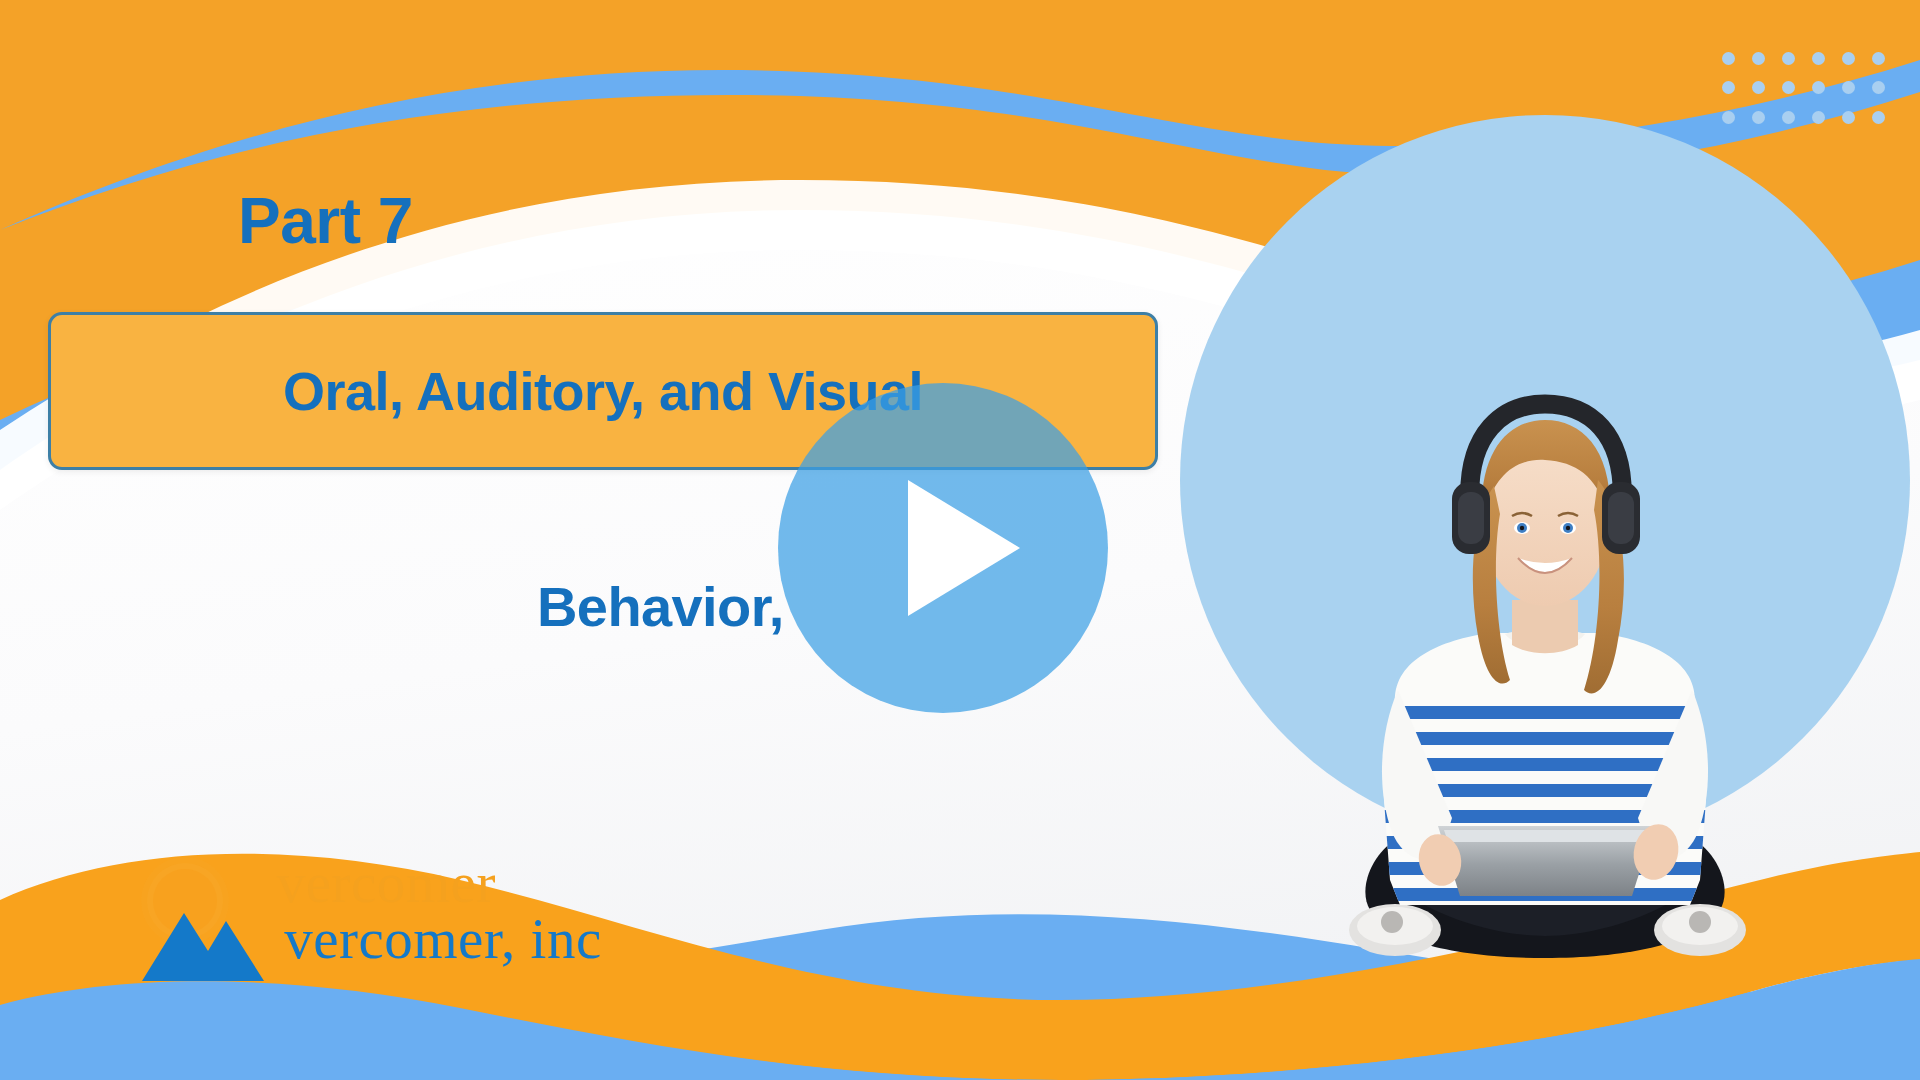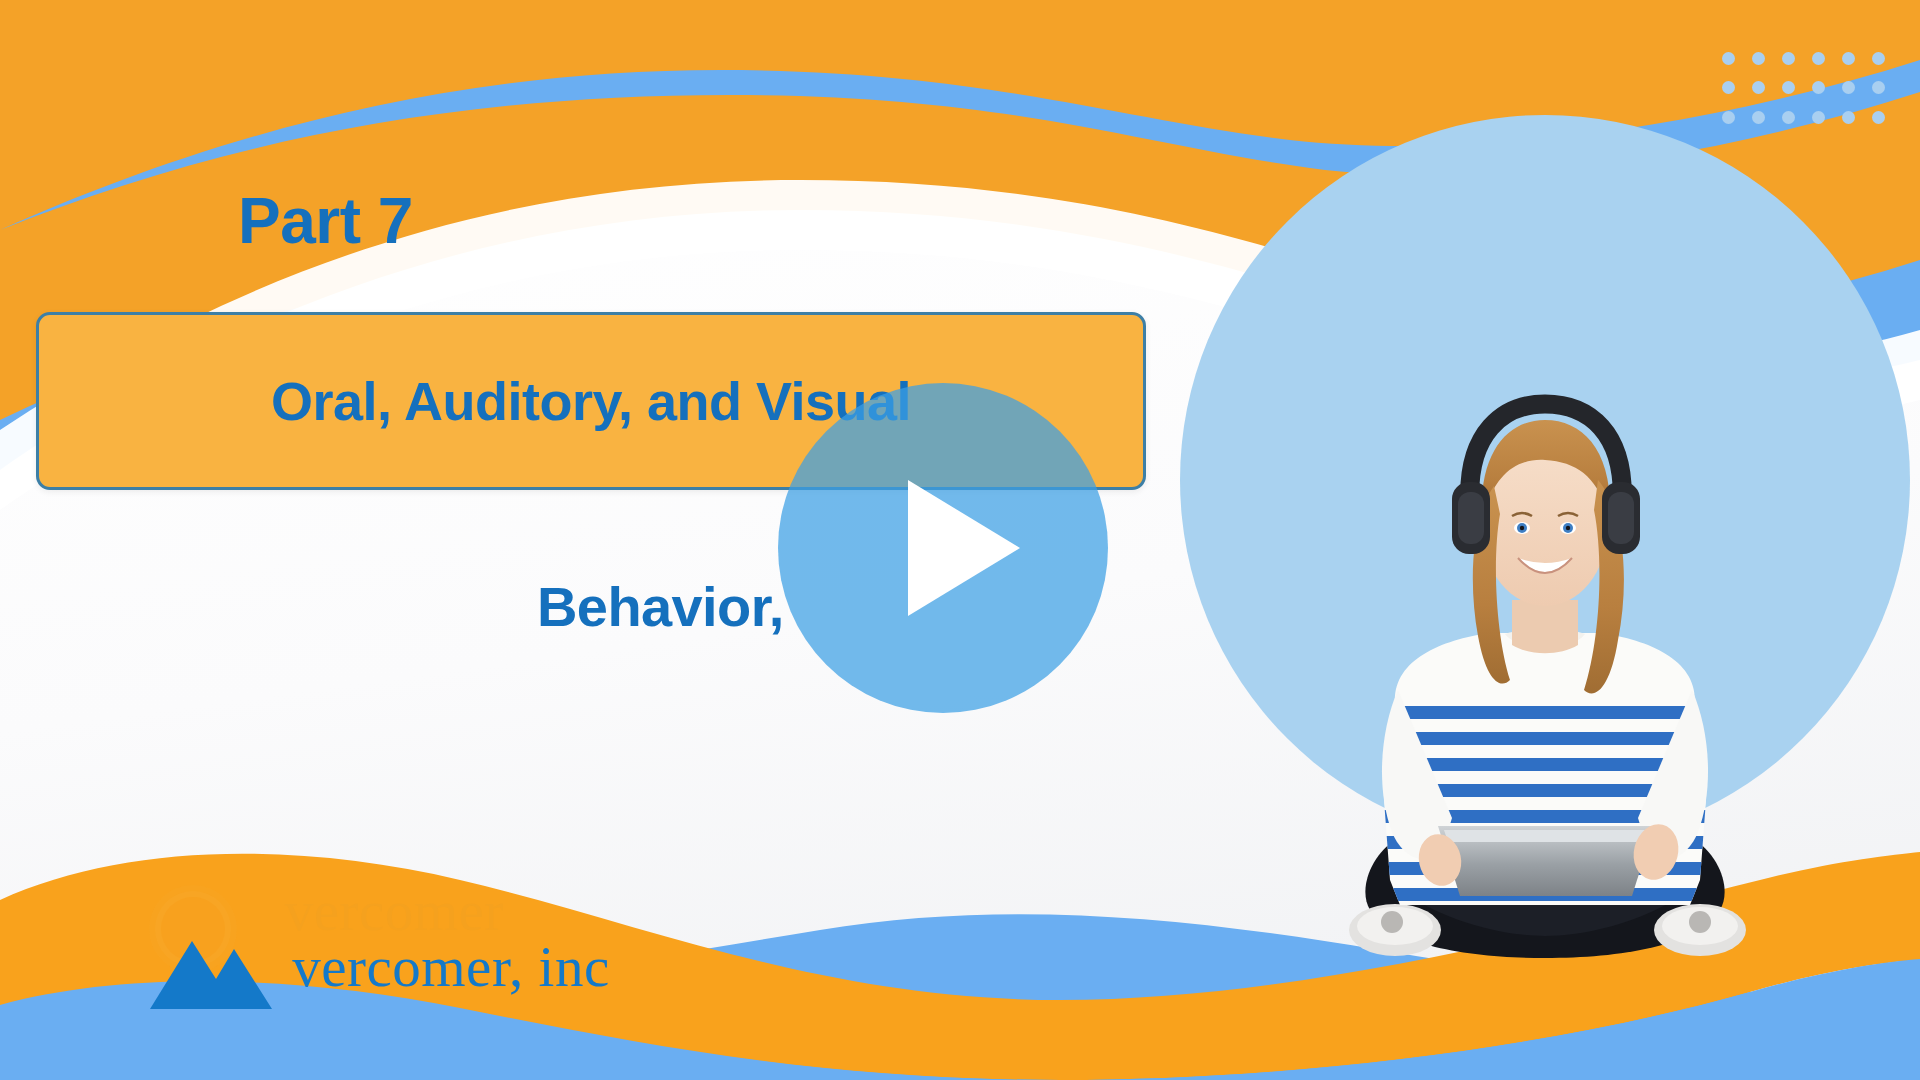--- a/index.html
+++ b/index.html
@@ -51,24 +51,24 @@
     font-size: 64px;
     font-weight: 700;
     color: #1570bd;
     letter-spacing: -0.5px;
     line-height: 1;
     white-space: nowrap;
   }
   
   #title-box {
     position: absolute;
-    left: 36px;
+    left: 48px;
     top: 312px;
     width: 1110px;
-    height: 178px;
+    height: 158px;
     box-sizing: border-box;
     background: #f9b341;
     border: 3px solid #3d7fa6;
     border-radius: 14px;
     z-index: 6;
     display: flex;
     align-items: center;
     justify-content: center;
     box-shadow: 0 2px 6px rgba(0,0,0,0.07);
   }
@@ -116,26 +116,25 @@
     top: 97px;
     width: 0;
     height: 0;
     border-style: solid;
     border-width: 68px 0 68px 112px;
     border-color: transparent transparent transparent #ffffff;
   }
   
   #logo {
     position: absolute;
-    left: 136px;
+    left: 128px;
     top: 855px;
     z-index: 7;
     width: 500px;
     height: 130px;
-    margin-top: 28px;
   }
   #logo-mark {
     position: absolute;
     left: 0;
     top: 0;
     width: 150px;
     height: 130px;
   }
   #logo-words {
     position: absolute;

